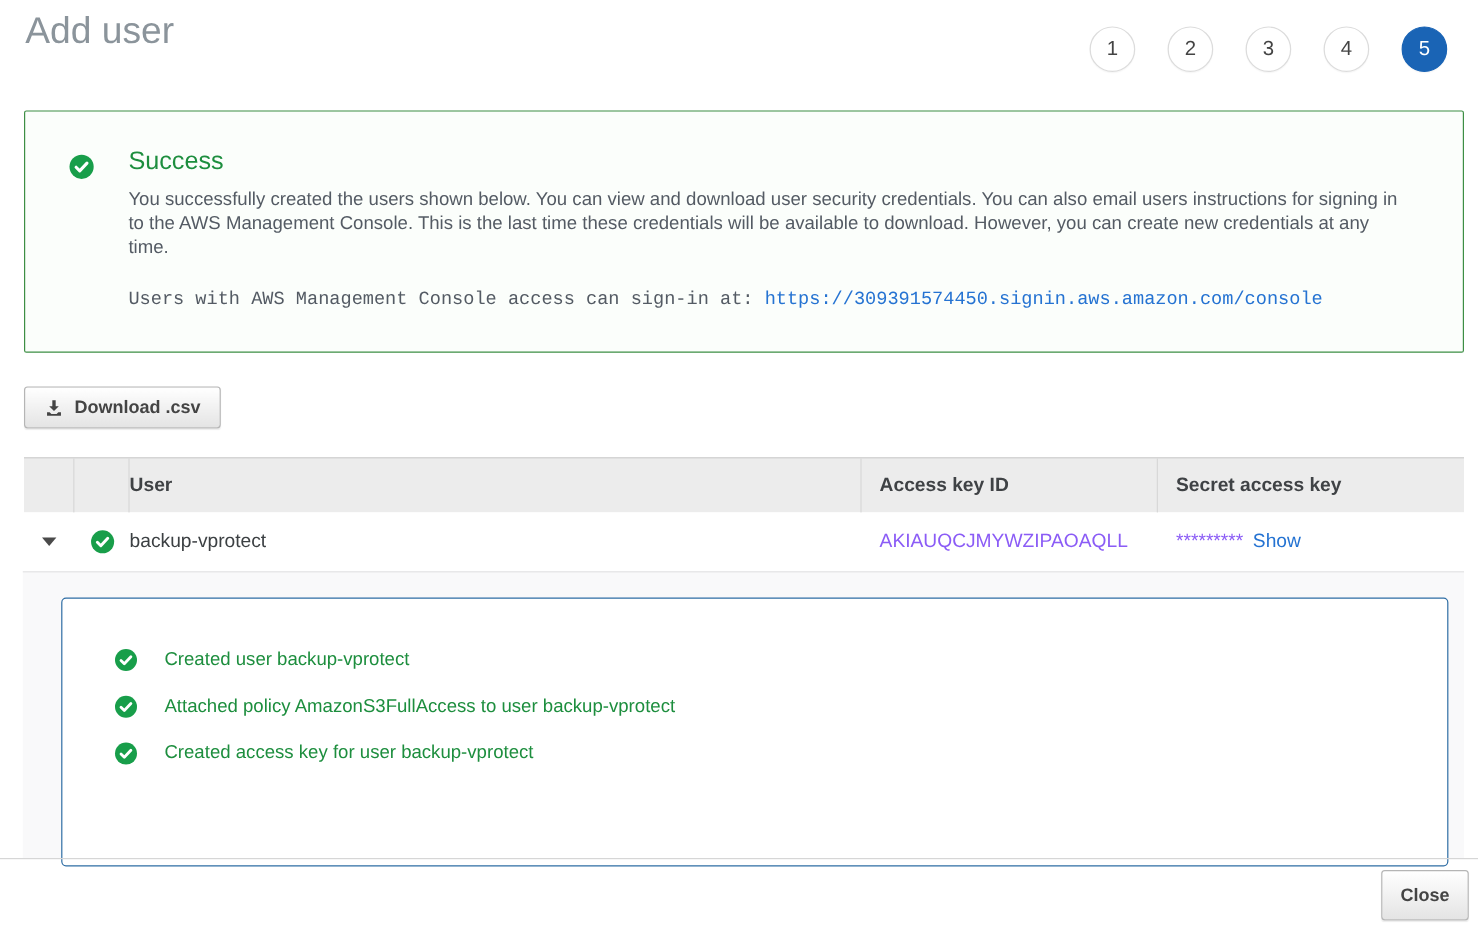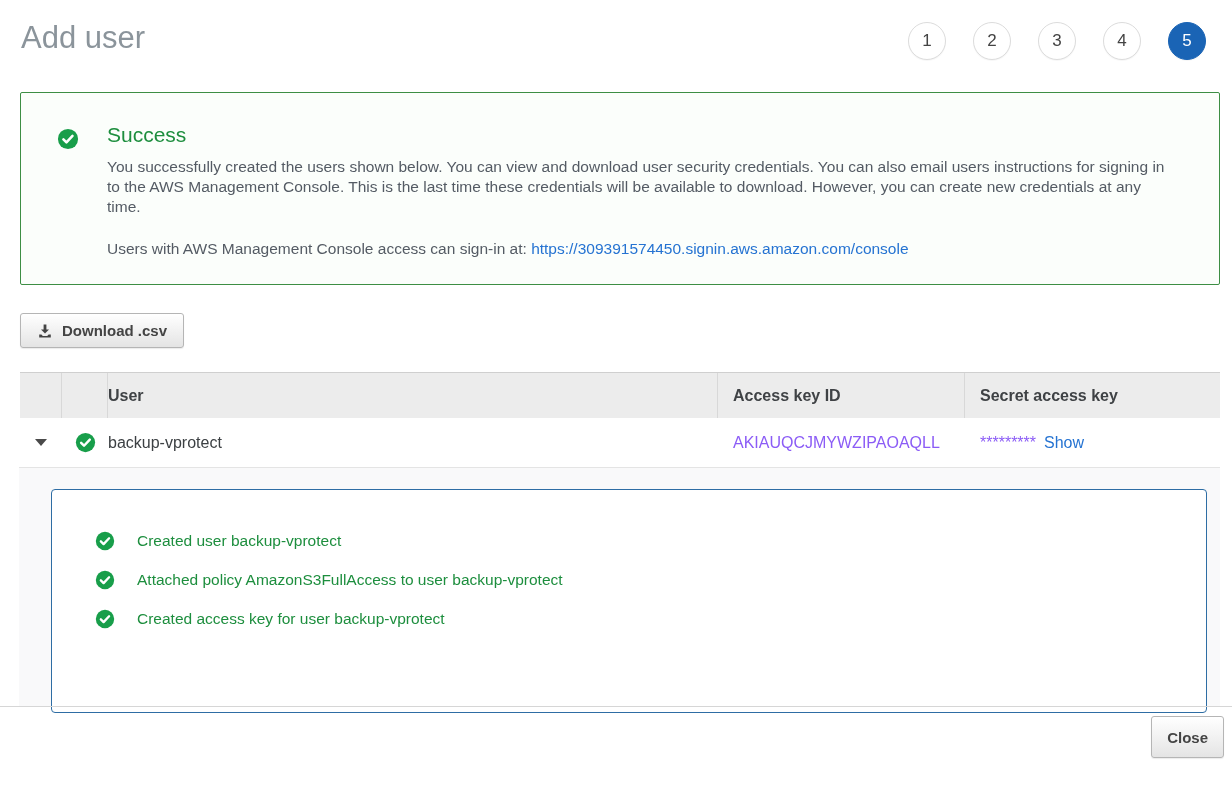--- a/index.html
+++ b/index.html
@@ -8,21 +8,21 @@
     width: 1232px; height: 788px;
     background: #ffffff;
     font-family: "Liberation Sans", sans-serif;
     color: #545b64;
     overflow: hidden;
   }
 
   
   .page-header { position: relative; height: 92px; }
   .page-title {
-    margin: 0; padding: 20px 0 0 21px;
+    margin: 0; padding: 8px 0 0 21px;
     font-size: 31px; font-weight: 400; color: #8b949b;
   }
   .steps { position: absolute; top: 22px; right: 26px; display: flex; gap: 27px; }
   .step {
     width: 38px; height: 38px; border-radius: 50%;
     background: #ffffff; border: 1px solid #dcdcdc;
     display: flex; align-items: center; justify-content: center;
     font-size: 17px; color: #444; box-shadow: 0 1px 1px rgba(0,0,0,0.04);
   }
   .step.active { background: #1a64b5; border-color: #1a64b5; color: #ffffff; }
@@ -32,21 +32,21 @@
     margin: 0 12px 0 20px;
     border: 1px solid #3d8e44; border-radius: 2px;
     background: #fbfefb;
     padding: 30px 20px 24px 36px;
     display: flex; align-items: flex-start;
   }
   .success-icon { flex: 0 0 auto; margin-top: 5px; }
   .success-content { margin-left: 28px; }
   .success-heading { margin: 0 0 10px 0; font-size: 21px; font-weight: 400; color: #1d8e3e; }
   .success-body { margin: 0; max-width: 1070px; font-size: 15.5px; line-height: 20px; color: #545b64; }
-  .signin-line { margin: 23px 0 2px 0; font-size: 15.5px; color: #545b64; }
+  .signin-line { margin: 23px 0 11px 0; font-size: 15.5px; color: #545b64; font-family: Liberation Mono, monospace; }
   a.link { color: #2573d2; text-decoration: none; }
 
   
   .btn {
     display: inline-flex; align-items: center; gap: 9px;
     background: linear-gradient(#ffffff, #e4e4e4);
     border: 1px solid #b5b5b5; border-radius: 3px;
     padding: 8px 16px;
     font-family: "Liberation Sans", sans-serif;
     font-size: 15px; font-weight: bold; color: #444;

